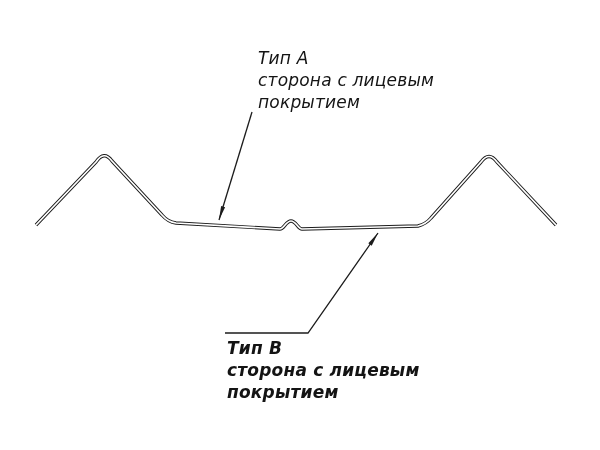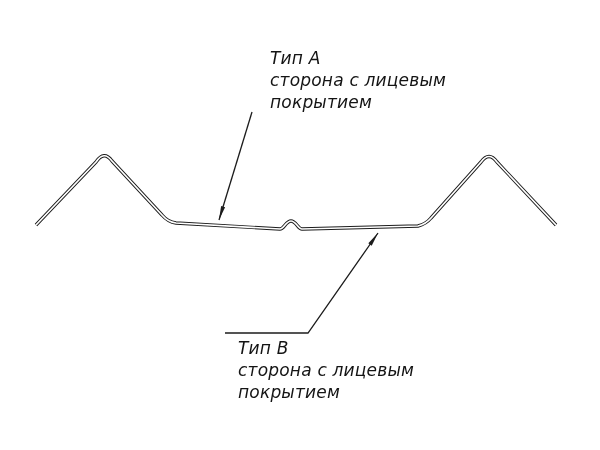--- a/index.html
+++ b/index.html
@@ -23,22 +23,22 @@
   .callout {
     position: absolute;
     color: #141414;
     font-style: italic;
     font-size: 17px;
     line-height: 22px;
     white-space: nowrap;
     letter-spacing: 0.2px;
   }
   .callout span { display: block; }
-  .callout-a { left: 270px; top: 47px; }
-  .callout-b { left: 238px; top: 337px; }
+  .callout-a { left: 258px; top: 47px; }
+  .callout-b { left: 227px; top: 337px; font-weight: bold; }
 </style>
 </head>
 <body>
 
 <div class="canvas">
 
   <svg class="drawing-svg" width="600" height="450" viewBox="0 0 600 450">
 
     <path d="M 36 225 L 96 162 Q 104 150 112 161 L 162 215 Q 168 222 176 223
              L 280 229 c 4 0 6 -8 11 -8 c 5 0 7 8 11 8

